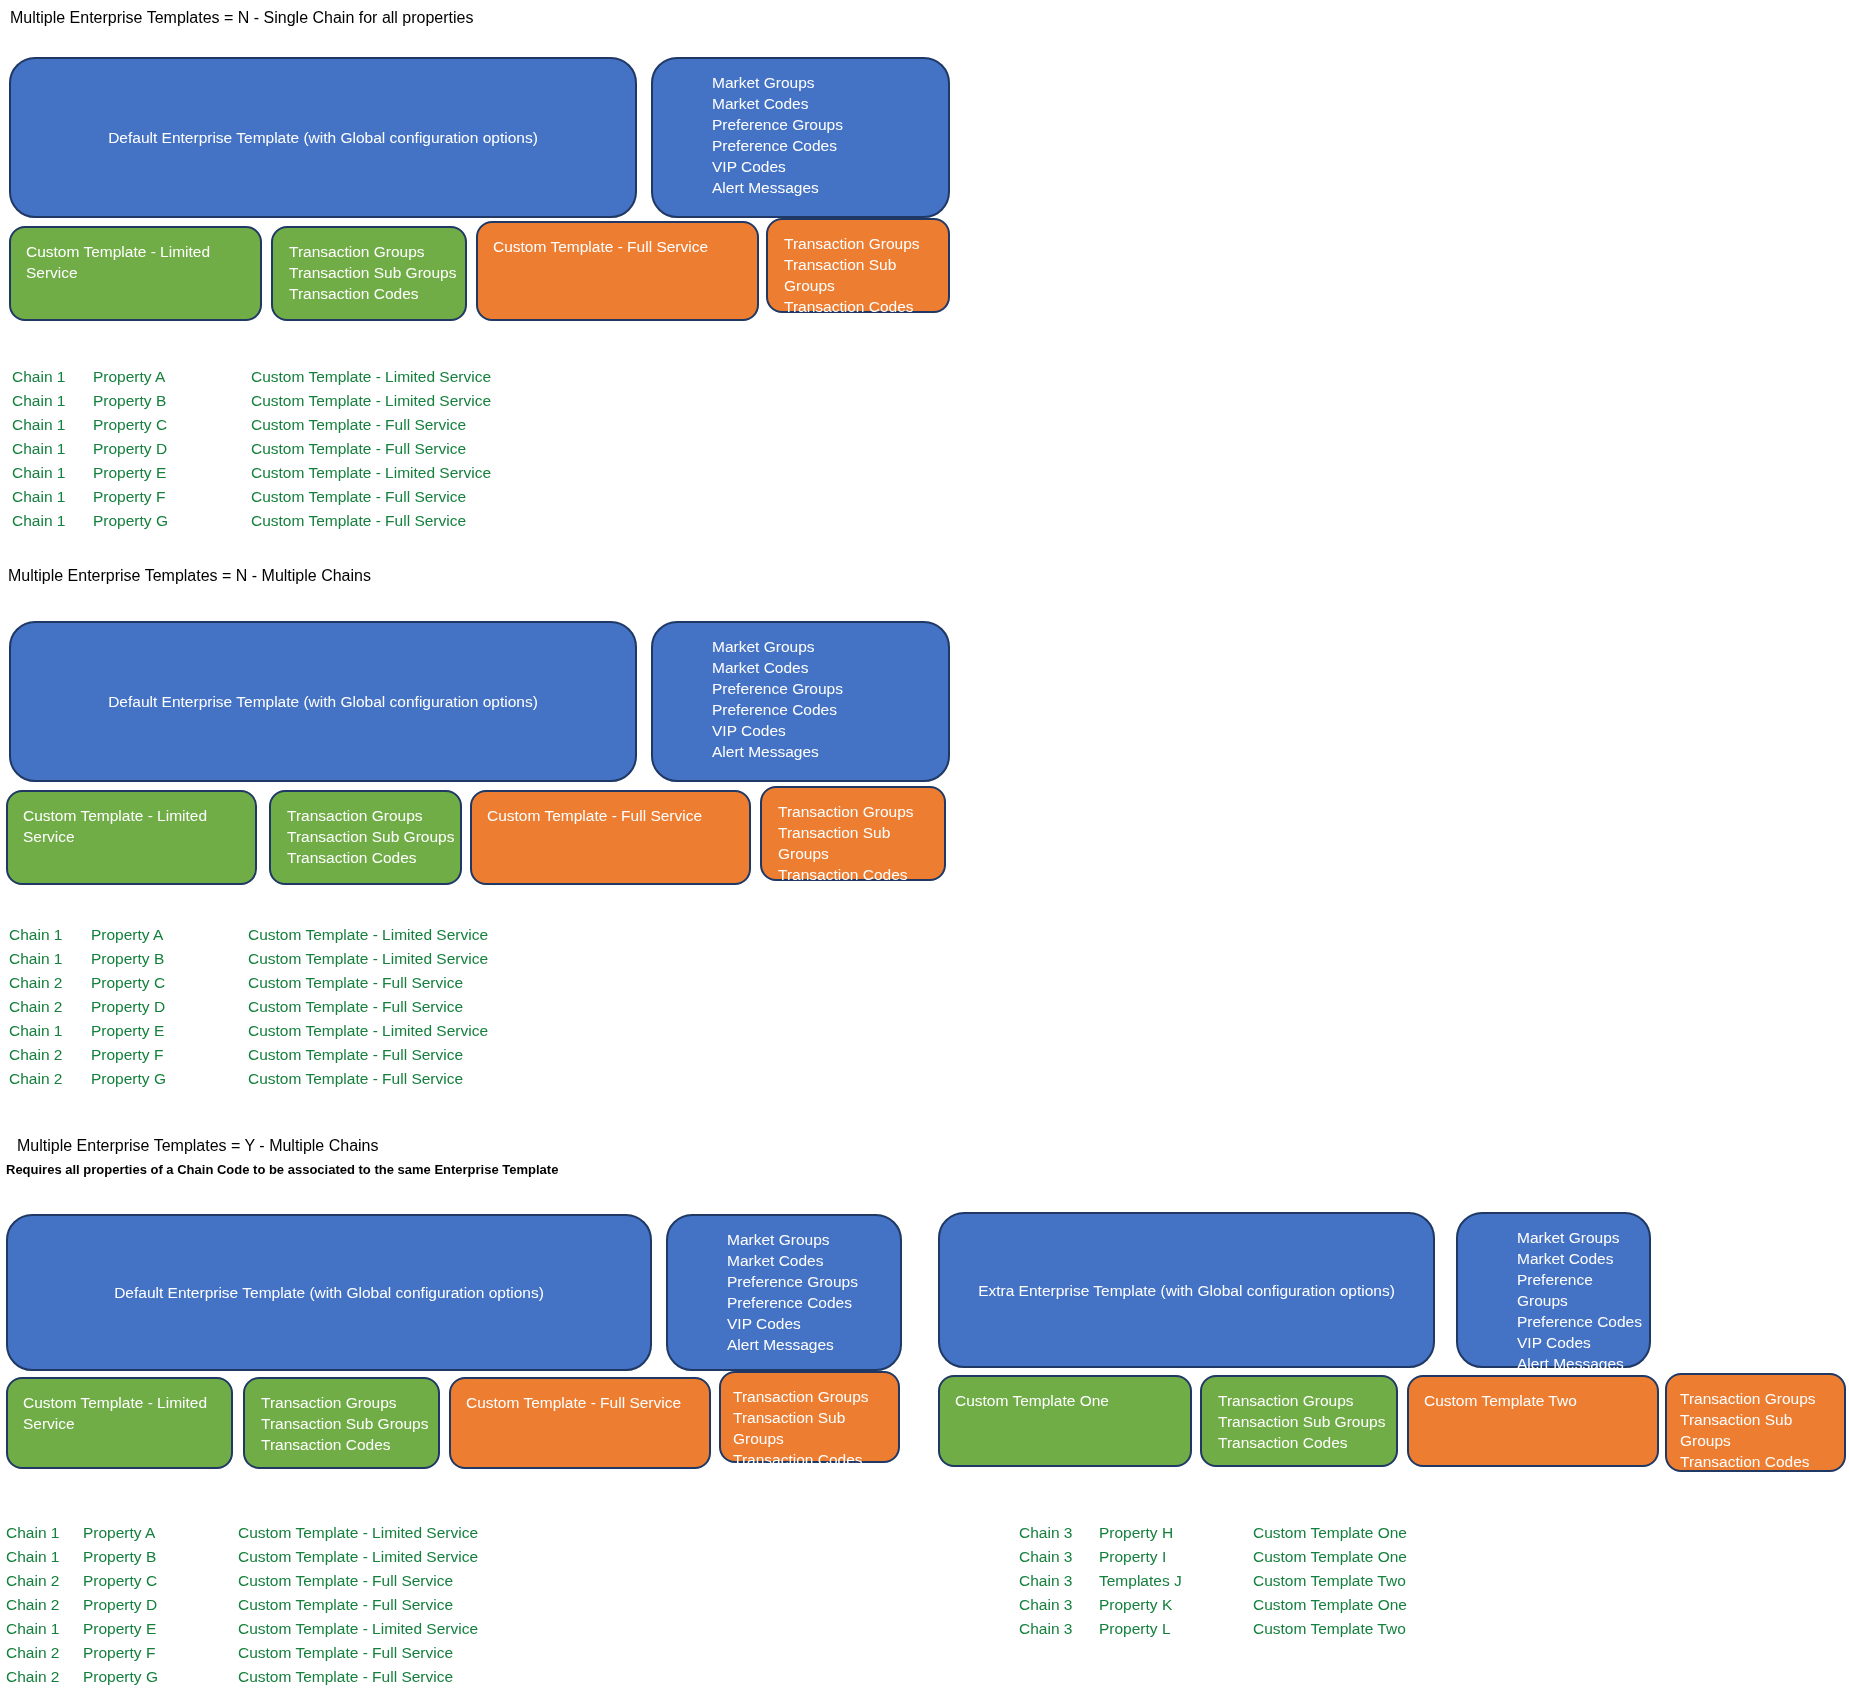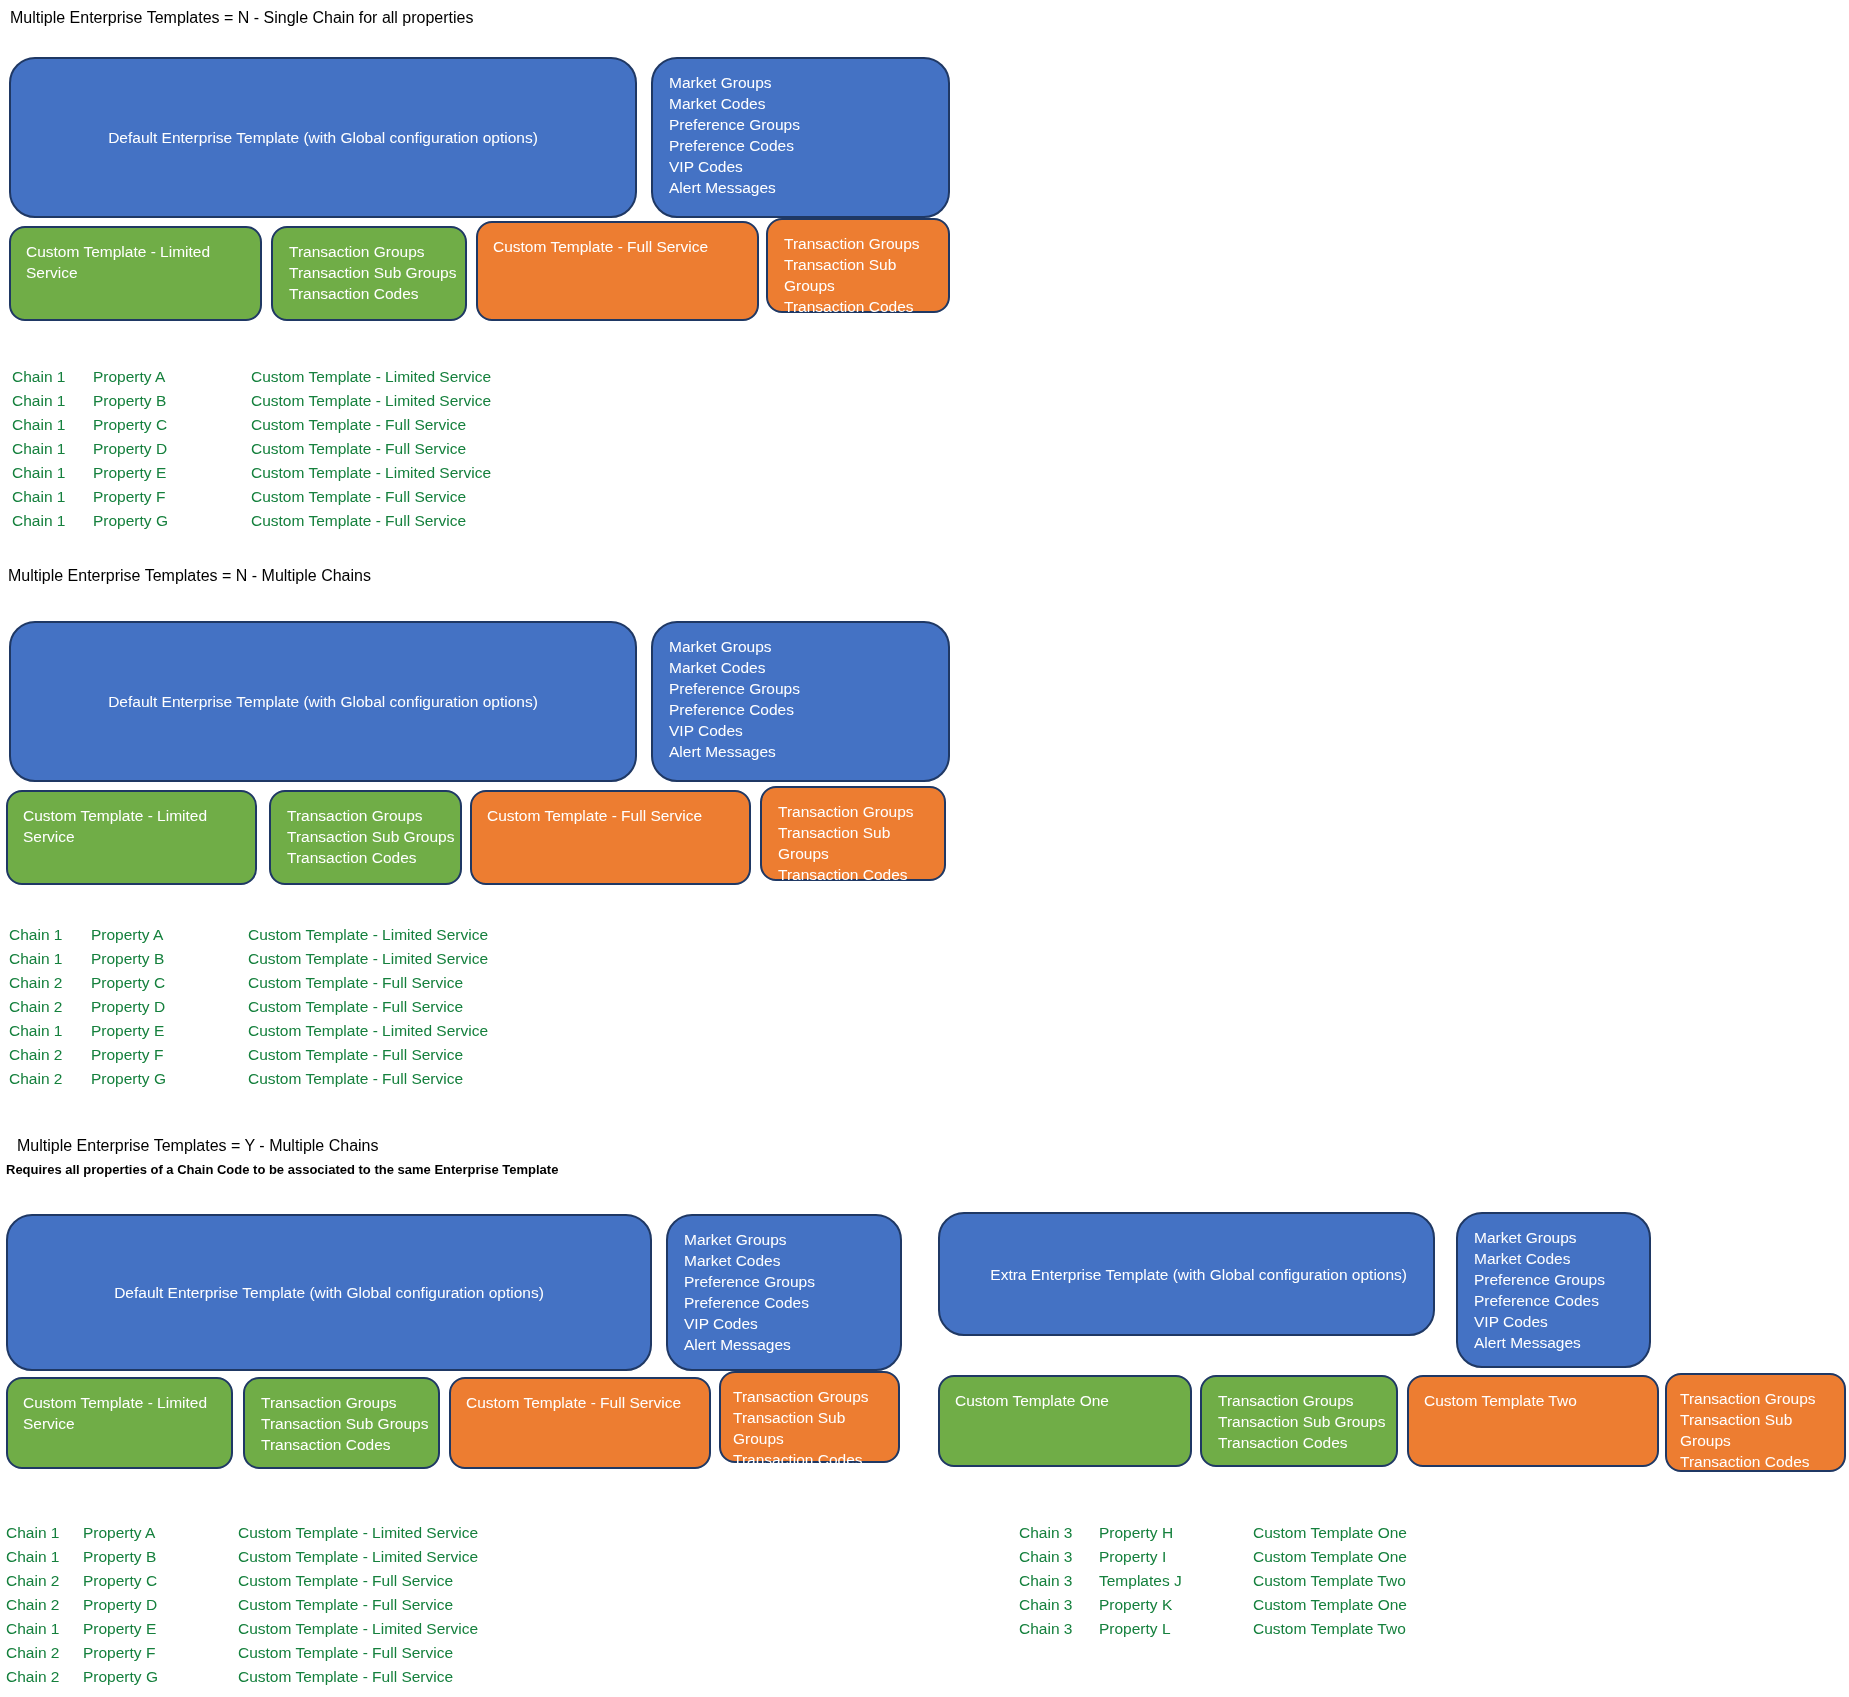--- a/index.html
+++ b/index.html
@@ -13,21 +13,21 @@
     position:absolute;font-size:16px;font-weight:normal;white-space:nowrap;color:#000;
   }
   .subtitle{
     position:absolute;font-size:13px;font-weight:bold;white-space:nowrap;color:#000;
   }
   .box{
     position:absolute;box-sizing:border-box;
     border:2.5px solid var(--border,#1F3864);
     color:#fff;font-size:15.5px;line-height:21px;
   }
-  .big{border-radius:26px;}
+  .big{border-radius:26px;padding-left:43px;}
   .small{border-radius:16px;}
   .blue{background:var(--blue,#4472C4);}
   .green{background:var(--green,#70AD47);}
   .orange{background:var(--orange,#ED7D31);}
   .center-label{display:flex;align-items:center;justify-content:center;text-align:center;padding:0 26px;}
   .topleft-label{padding:13px 14px 0 15px;}
   .list-text{white-space:pre-line;display:block;padding:13px 4px 0 16px;}
   .tbl{position:absolute;font-size:15.5px;color:#15803d;}
   .trow{display:grid;height:24px;align-items:center;white-space:nowrap;}
   .t1 .trow{grid-template-columns:81px 158px auto;}
@@ -58,21 +58,21 @@
   
   .s3-title{left:17px;top:1137px;}
   .s3-subtitle{left:6px;top:1162px;}
   .s3l-blue-main{left:6px;top:1214px;width:646px;height:157px;}
   .s3l-blue-list{left:666px;top:1214px;width:236px;height:157px;}
   .s3l-green-main{left:6px;top:1377px;width:227px;height:92px;}
   .s3l-green-list{left:243px;top:1377px;width:197px;height:92px;}
   .s3l-orange-main{left:449px;top:1377px;width:262px;height:92px;}
   .s3l-orange-list{left:719px;top:1371px;width:181px;height:92px;}
   .s3l-orange-list .list-text{padding-left:12px;}
-  .s3r-blue-main{left:938px;top:1212px;width:497px;height:124px;justify-content:flex-end;}
+  .s3r-blue-main{left:938px;top:1212px;width:497px;height:156px;}
   .s3r-blue-list{left:1456px;top:1212px;width:195px;height:156px;}
   .s3r-green-main{left:938px;top:1375px;width:254px;height:92px;}
   .s3r-green-list{left:1200px;top:1375px;width:198px;height:92px;}
   .s3r-orange-main{left:1407px;top:1375px;width:252px;height:92px;}
   .s3r-orange-list{left:1665px;top:1373px;width:181px;height:99px;}
   .s3r-orange-list .list-text{padding-left:13px;}
   .t3l{left:6px;top:1521px;}
   .t3r{left:1019px;top:1521px;}
 </style>
 </head>

